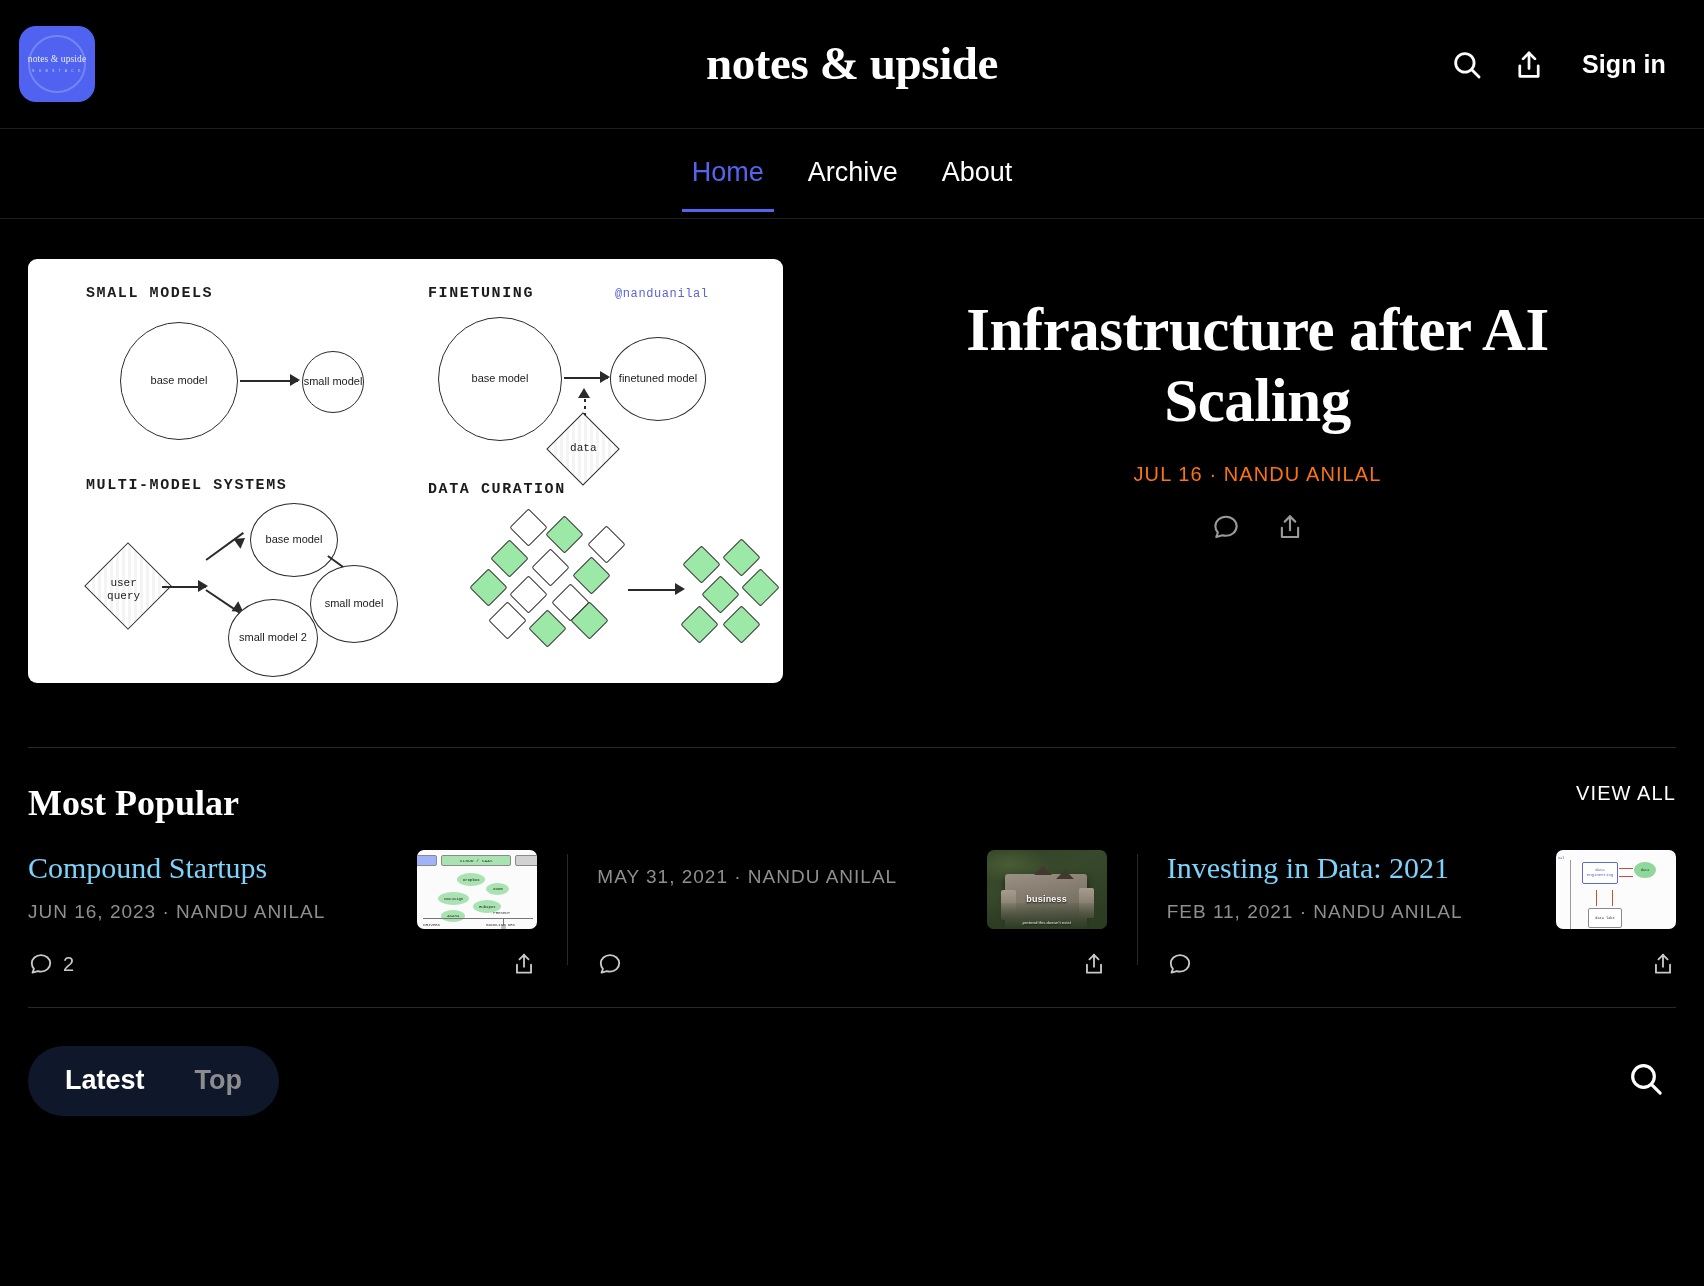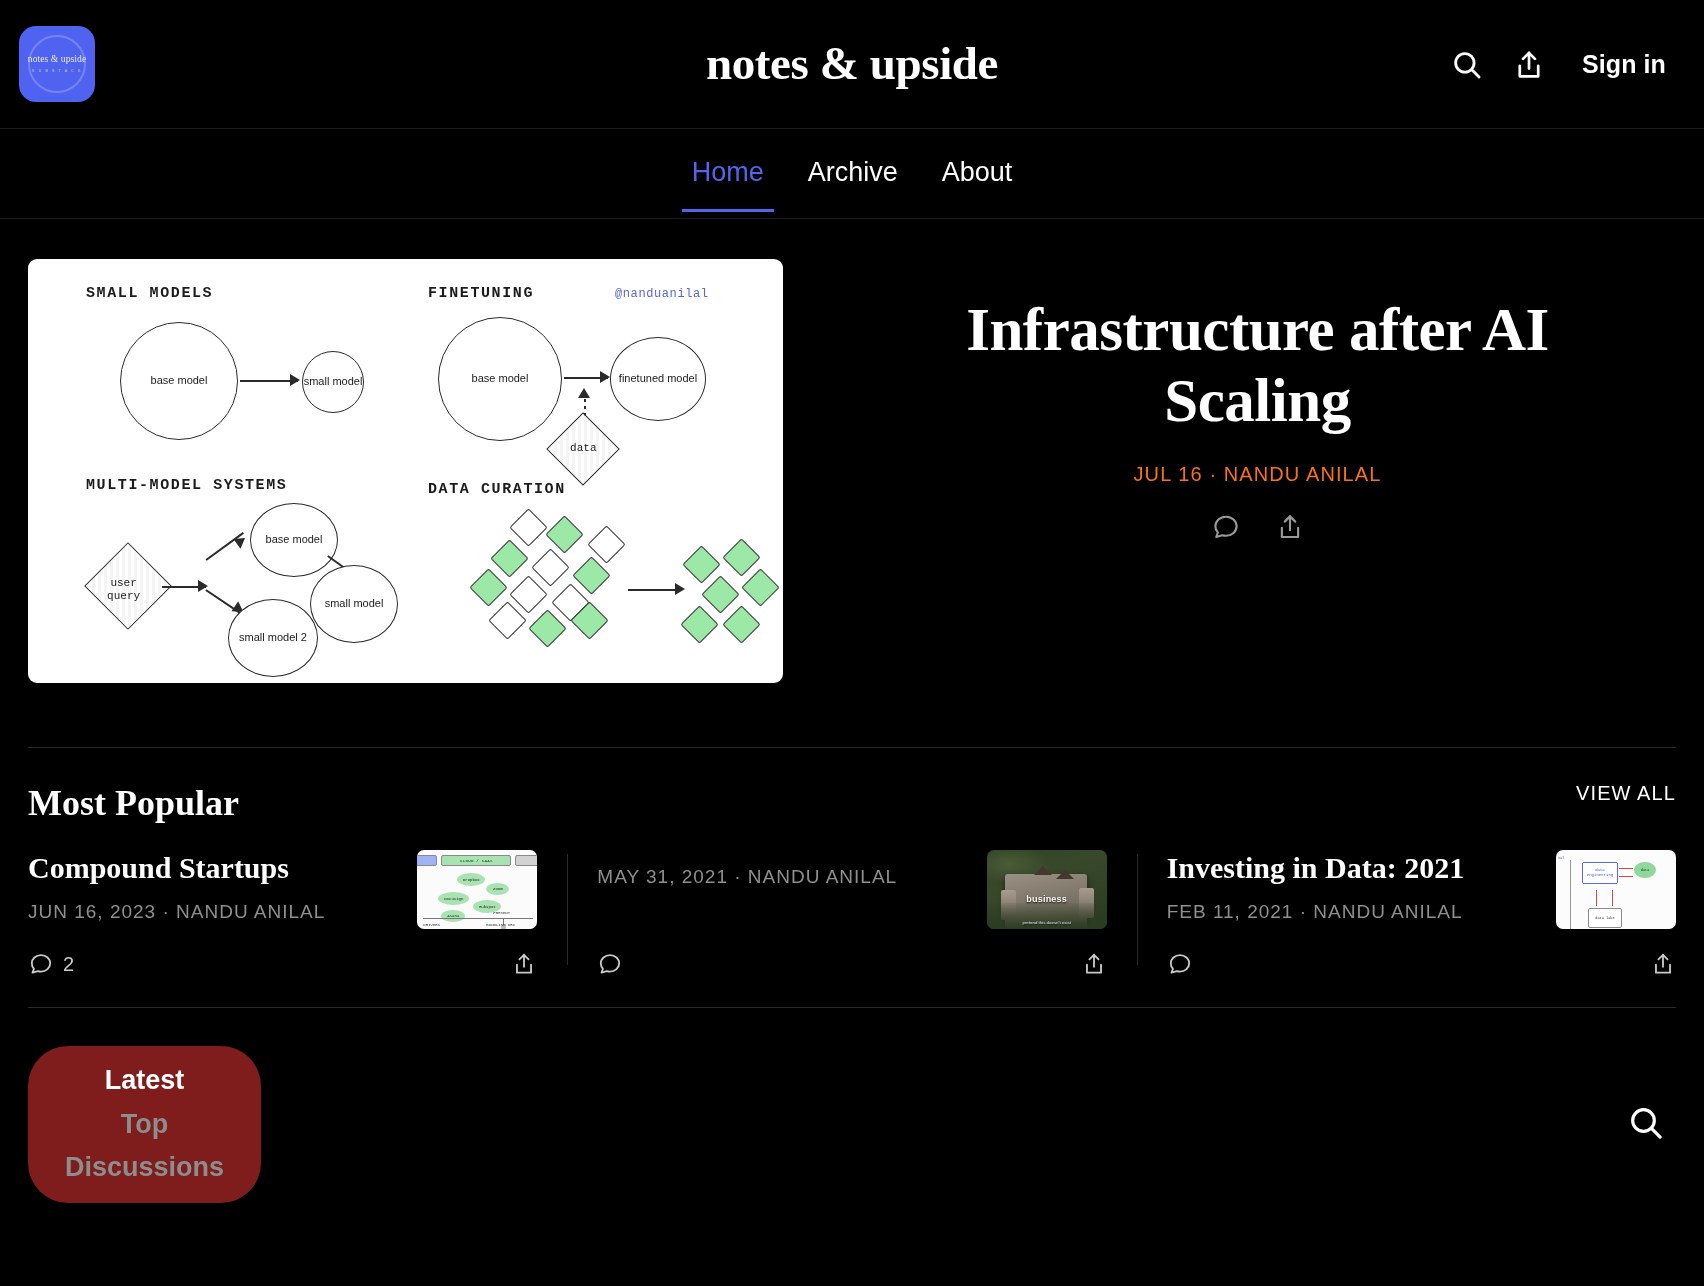--- a/index.html
+++ b/index.html
@@ -274,22 +274,22 @@
     position: absolute;
     left: 0; top: 4px; bottom: 12px;
     width: 1px;
     background: #282828;
   }
   .mp-card-top { display: flex; gap: 16px; align-items: flex-start; }
   .mp-card-txt { flex: 1 1 auto; min-width: 0; }
   .mp-card-title {
     font-family: "Liberation Serif", serif;
     font-size: 30px;
-    font-weight: 700;
-    color: #ffffff;
+    font-weight: 400;
+    color: #7dd3fc;
     line-height: 1.18;
     cursor: pointer;
   }
   .mp-card-meta {
     margin-top: 16px;
     font-size: 19px;
     letter-spacing: 1px;
     color: #8f8f8f;
   }
   .mp-thumb {
@@ -407,24 +407,23 @@
   
   .bottom {
     display: flex;
     align-items: center;
     justify-content: space-between;
     padding: 38px 28px 0;
   }
   .pills {
     display: flex;
     align-items: center;
-    background: #7f1d1d;
+    background: #0f172a;
     border-radius: 40px;
     padding: 13px 12px;
-    flex-direction: column;
   }
   .pill {
     font-size: 27px;
     font-weight: 700;
     color: #8d8d8d;
     padding: 7px 25px;
     cursor: pointer;
     line-height: 1.1;
   }
   .pill.active { color: #ffffff; }
@@ -675,21 +674,20 @@
     </div>
   </div>
 </div>
 
 <div class="divider" style="margin-top:30px;"></div>
 
 <div class="bottom">
   <div class="pills">
     <div class="pill active">Latest</div>
     <div class="pill">Top</div>
-    <div class="pill">Discussions</div>
   </div>
   <div class="bottom-search">
     <svg width="40" height="40" viewBox="0 0 24 24" fill="none" stroke="#ffffff" stroke-width="1.9" stroke-linecap="round">
       <circle cx="10.5" cy="10.5" r="6.5"></circle>
       <line x1="15.4" y1="15.4" x2="20.5" y2="20.5"></line>
     </svg>
   </div>
 </div>
 
 </body></html>

